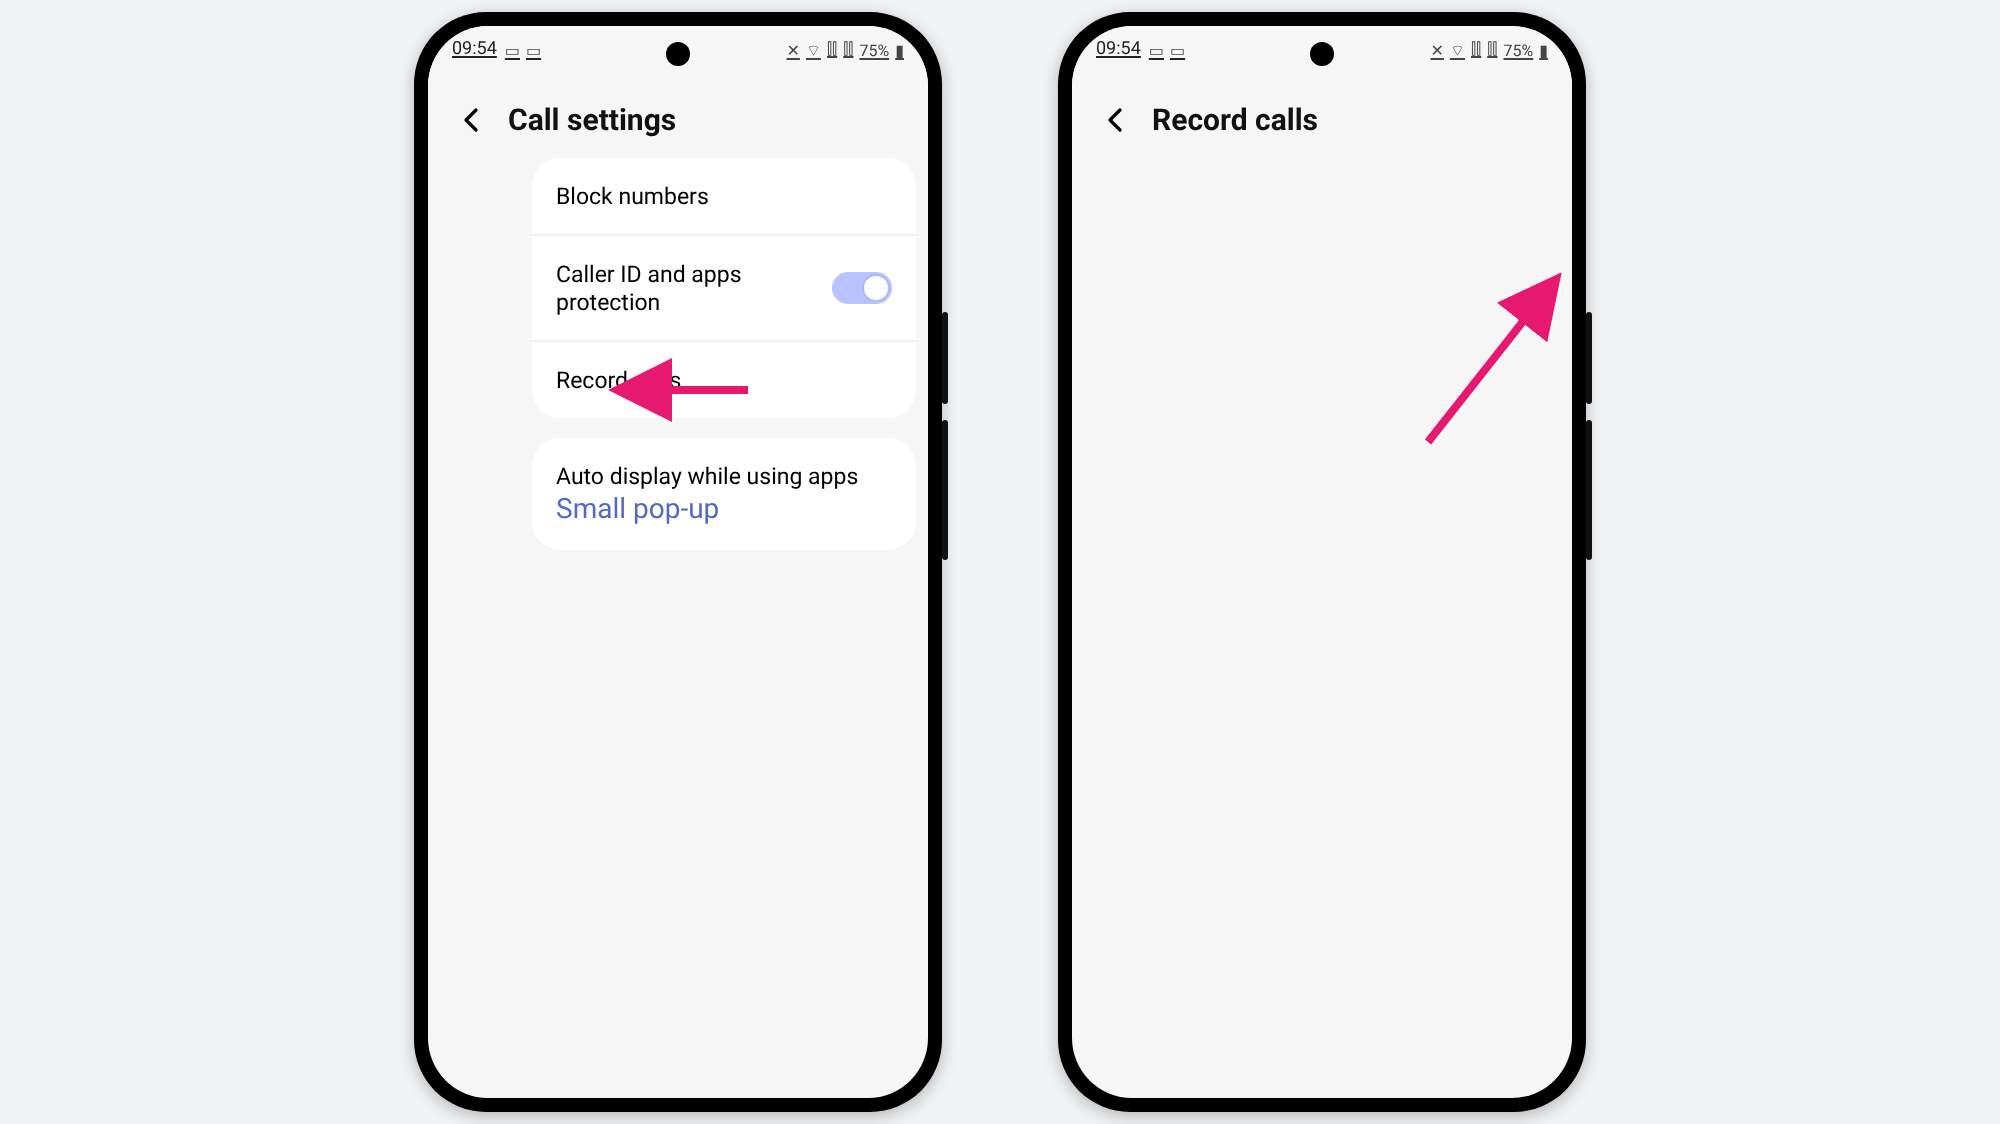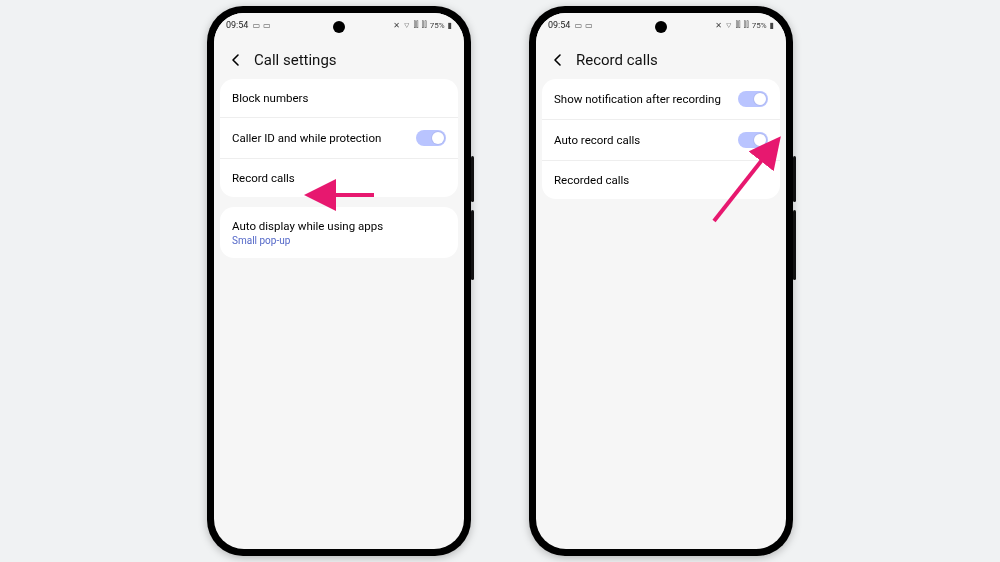--- a/index.html
+++ b/index.html
@@ -36,45 +36,45 @@
     display: flex; flex-direction: column;
   }
   .camera {
     position: absolute; top: 8px; left: 50%; transform: translateX(-50%);
     width: 12px; height: 12px; background: #000; border-radius: 50%; z-index: 5;
   }
   .statusbar {
     height: 24px; display:flex; justify-content:space-between; align-items:center;
     padding: 0 12px; font-size: 9px; color:#222; background:#f6f6f6;
   }
-  .status-left, .status-right { display:flex; align-items:center; gap:4px; }
+  .status-left, .status-right { display:flex; align-items:center; gap:4px;text-decoration:underline; }
   .status-icons { display:flex; align-items:center; gap:3px; font-size:8px; color:#444;}
   .icon-glyph { display:inline-block; }
   .header {
     display:flex; align-items:center; gap:10px;
     padding: 14px 14px 10px 14px;
     background:#f6f6f6;
   }
   .back-chevron { width:16px; height:16px; display:flex; align-items:center; justify-content:center; cursor:pointer;}
   .back-chevron svg { stroke:#000; }
-  .title { font-size:15px; font-weight:400; color:#111; }
-  .list { flex:1; overflow:hidden; padding: 0 6px; }
+  .title { font-size:15px; font-weight:700; color:#111; }
+  .list { flex:1; overflow:hidden; padding: 0 6px; margin-left: 46px; }
   .group {
     background:#fff; border-radius:14px; margin-bottom:10px;
   }
   .row {
     padding: 12px 12px;
     border-bottom: 1px solid #eee;
     display:flex; align-items:center; justify-content:space-between;
     cursor:pointer;
   }
   .row:last-child { border-bottom:none; }
   .row-text { display:flex; flex-direction:column; }
   .row-label { font-size:11.5px; color:#000; }
-  .row-sub { font-size:10px; color:#8a8a8a; margin-top:2px; }
+  .row-sub { font-size:14px; color:#8a8a8a; margin-top:2px; }
   .row-sub.link { color:#5468c8; }
   .toggle {
     width:30px; height:16px; border-radius:8px; position:relative; flex-shrink:0;
   }
   .toggle .knob {
     width:12px; height:12px; border-radius:50%; background:#fff;
     position:absolute; top:2px;
   }
   .toggle.on { background:#b9c4ff; }
   .toggle.on .knob { right:2px; background:#fff; box-shadow: 0 0 0 1px rgba(0,0,0,0.05); }
@@ -120,21 +120,21 @@
     </div>
     <div class="list" id="list1">
         <div class="group">
           <div class="row">
             <div class="row-text">
               <div class="row-label">Block numbers</div>
             </div>
           </div>
           <div class="row">
             <div class="row-text">
-              <div class="row-label">Caller ID and while protection</div>
+              <div class="row-label">Caller ID and apps protection</div>
             </div>
             <div class="toggle on">
               <div class="knob"></div>
             </div>
           </div>
           <div class="row">
             <div class="row-text">
               <div class="row-label">Record calls</div>
             </div>
           </div>
@@ -185,45 +185,20 @@
       </div>
     </div>
     <div class="header">
       <div class="back-chevron">
         <svg width="14" height="14" viewBox="0 0 14 14" fill="none">
             <path d="M9 2 L4 7 L9 12" stroke-width="1.6" stroke-linecap="round" stroke-linejoin="round"></path>
           </svg>
       </div>
       <div class="title">Record calls</div>
     </div>
-    <div class="list" id="list2">
-        <div class="group">
-          <div class="row">
-            <div class="row-text">
-              <div class="row-label">Show notification after recording</div>
-            </div>
-            <div class="toggle on">
-              <div class="knob"></div>
-            </div>
-          </div>
-          <div class="row">
-            <div class="row-text">
-              <div class="row-label">Auto record calls</div>
-            </div>
-            <div class="toggle on">
-              <div class="knob"></div>
-            </div>
-          </div>
-          <div class="row">
-            <div class="row-text">
-              <div class="row-label">Recorded calls</div>
-            </div>
-          </div>
-        </div>
-      </div>
 
     <div class="arrow" style="left:160px; top:128px;">
       <svg width="90" height="90">
         <defs>
             <marker id="ah2" markerWidth="8" markerHeight="8" refX="2" refY="4" orient="auto">
           <path d="M0,0 L8,4 L0,8 Z" fill="#e7186f"></path>
             </marker>
           </defs>
         <line x1="18" y1="80" x2="70" y2="14" stroke="#e7186f" stroke-width="4" marker-end="url(#ah2)"></line>
       </svg>

